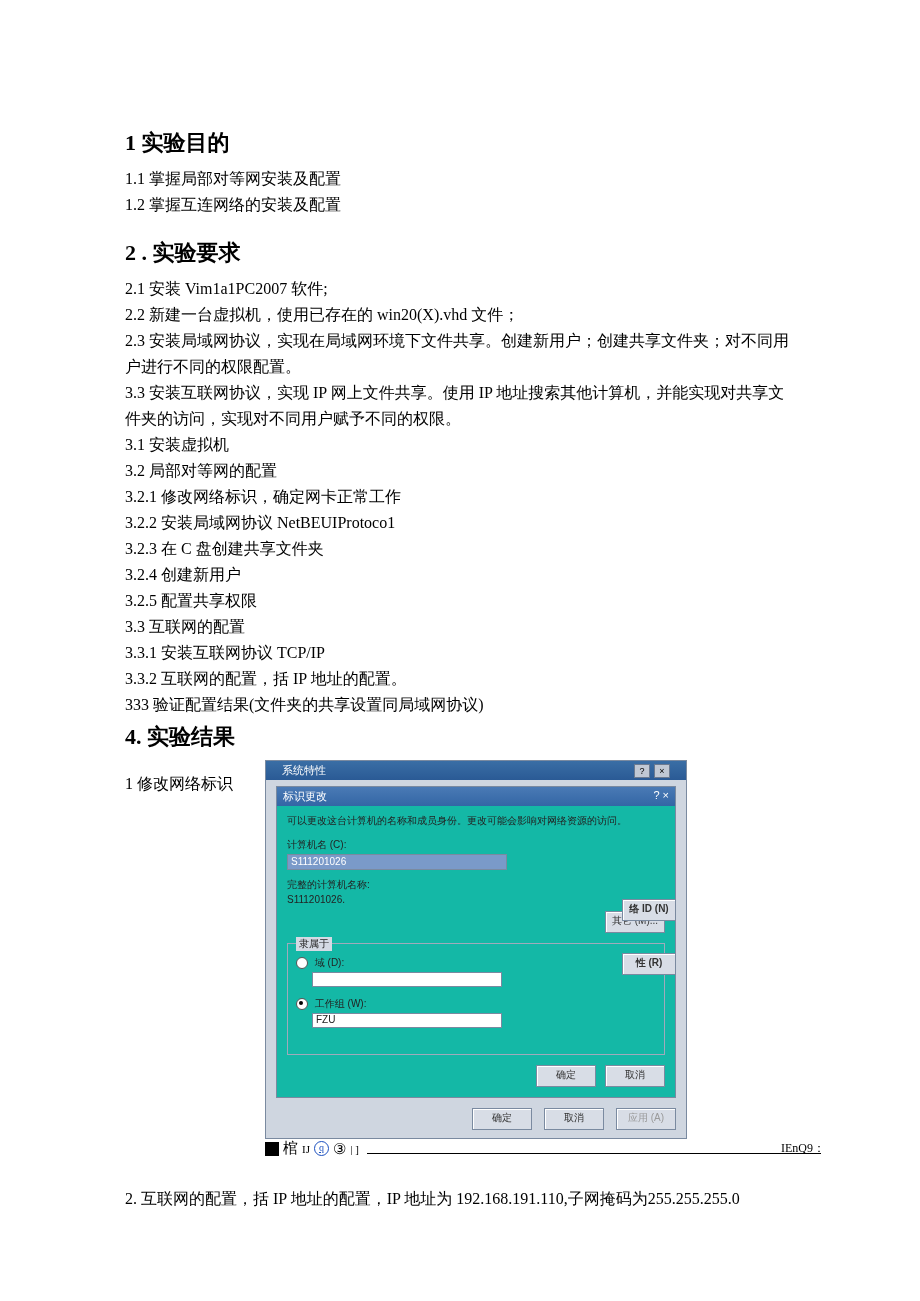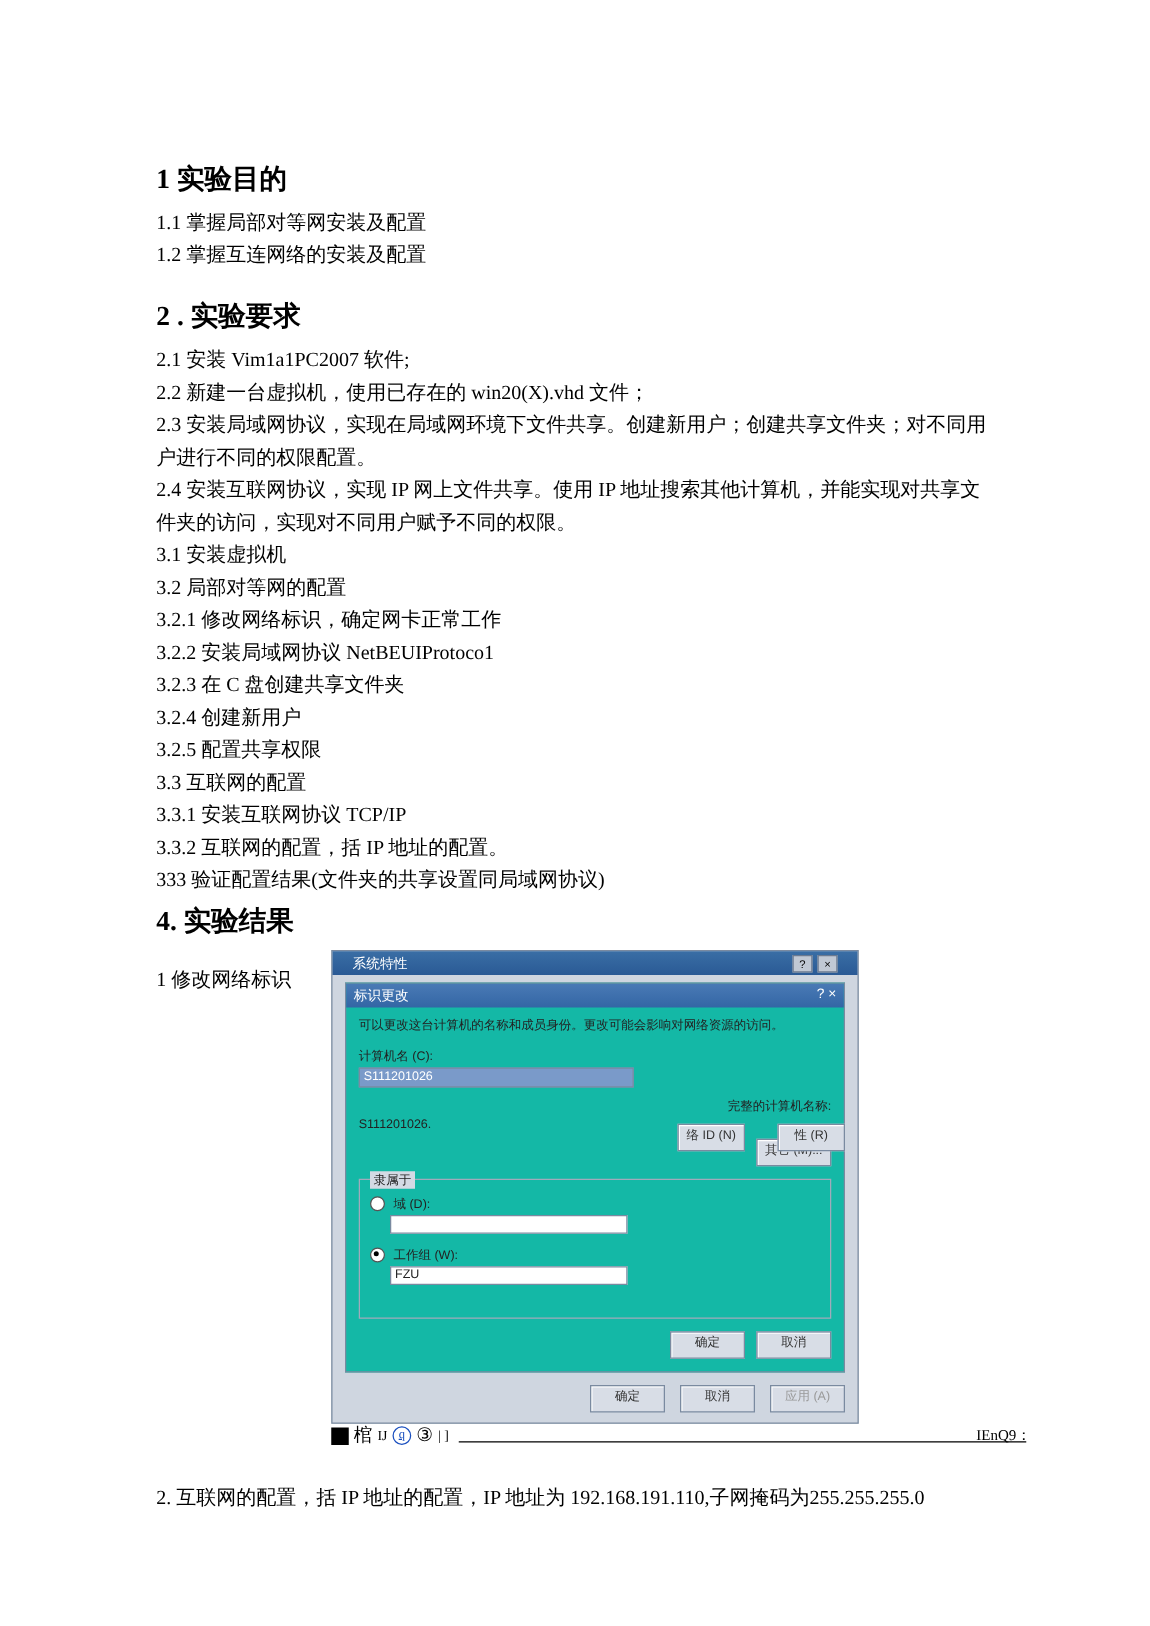--- a/index.html
+++ b/index.html
@@ -97,21 +97,20 @@
     border: 1px solid #7a8aa0;
     background: #fff;
     font-size: 10px;
     padding: 1px 3px;
     box-sizing: border-box;
   }
   .txt.sel { background: #7a9ac9; color:#fff; }
   .sublabel {
     font-size: 10px;
     margin: 8px 0 2px 0;
-    text-align: right;
   }
   .groupbox {
     border: 1px solid #a0aabb;
     margin: 10px 0 10px 0;
     padding: 8px 8px 26px 8px;
     position: relative;
   }
   .groupbox > .legend {
     position: absolute;
     top: -7px; left: 8px;
@@ -165,21 +164,23 @@
     margin-left: 6px;
     color: #333;
   }
   .btn.disabled { color: #999; }
   .btn-row { text-align: right; margin-top: 6px; }
   .side-btns {
     position: absolute;
     right: 10px;
     top: 138px;
     display: flex;
-    gap: 20px;
+    flex-direction: column;
+    gap: 32px;
+    font-weight: bold;
   }
   .outer-bottom {
     display: flex;
     justify-content: flex-end;
     padding: 6px 10px 8px 0;
     gap: 6px;
   }
   .glyph-row {
     display: flex;
     align-items: center;
@@ -199,21 +200,21 @@
 
 <div class="page">
   <h2>1 实验目的</h2>
   <p class="line">1.1   掌握局部对等网安装及配置</p>
   <p class="line">1.2   掌握互连网络的安装及配置</p>
 
   <h2 class="tight">2  . 实验要求</h2>
   <p class="line">2.1   安装 Vim1a1PC2007 软件;</p>
   <p class="line">2.2   新建一台虚拟机，使用已存在的 win20(X).vhd 文件；</p>
   <p class="line">2.3   安装局域网协议，实现在局域网环境下文件共享。创建新用户；创建共享文件夹；对不同用户进行不同的权限配置。</p>
-  <p class="line">2.4   安装互联网协议，实现 IP 网上文件共享。使用 IP 地址搜索其他计算机，并能实现对共享文件夹的访问，实现对不同用户赋予不同的权限。</p>
+  <p class="line">3.3   安装互联网协议，实现 IP 网上文件共享。使用 IP 地址搜索其他计算机，并能实现对共享文件夹的访问，实现对不同用户赋予不同的权限。</p>
 
   <p class="line">3.1   安装虚拟机</p>
   <p class="line">3.2   局部对等网的配置</p>
   <p class="line">3.2.1   修改网络标识，确定网卡正常工作</p>
   <p class="line">3.2.2   安装局域网协议 NetBEUIProtoco1</p>
   <p class="line">3.2.3   在 C 盘创建共享文件夹</p>
   <p class="line">3.2.4   创建新用户</p>
   <p class="line">3.2.5   配置共享权限</p>
   <p class="line">3.3   互联网的配置</p>
   <p class="line">3.3.1   安装互联网协议 TCP/IP</p>

